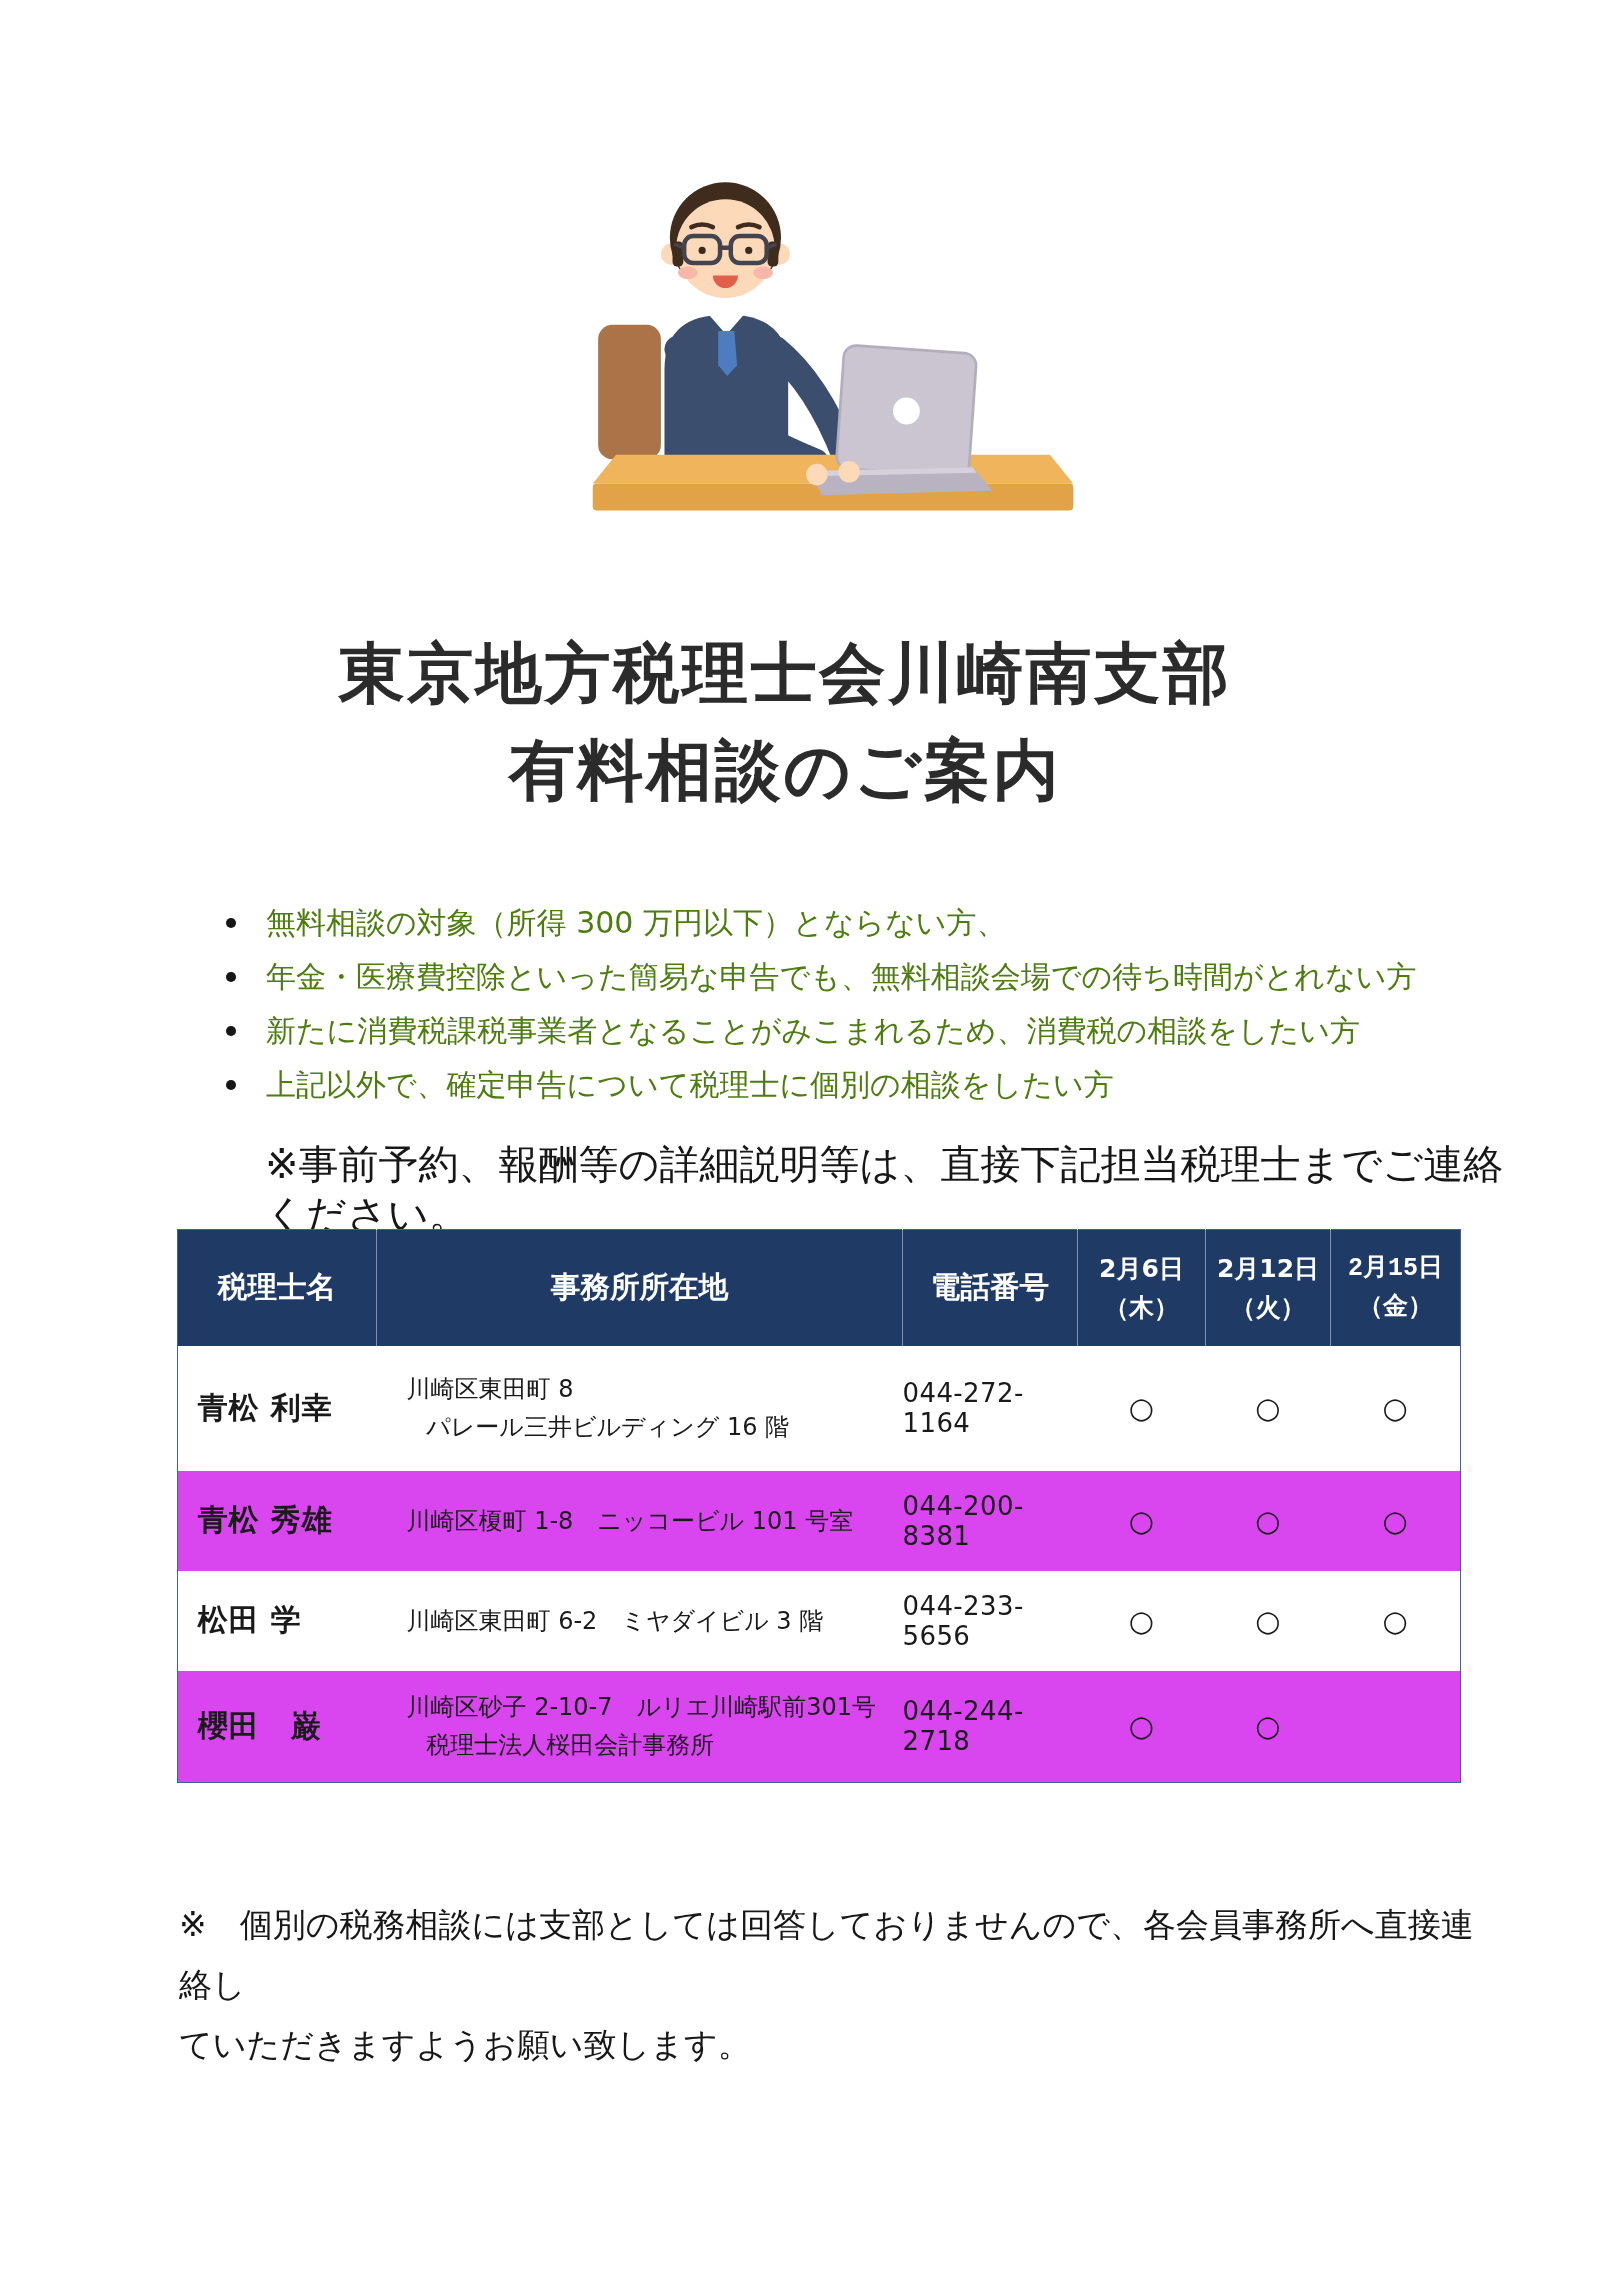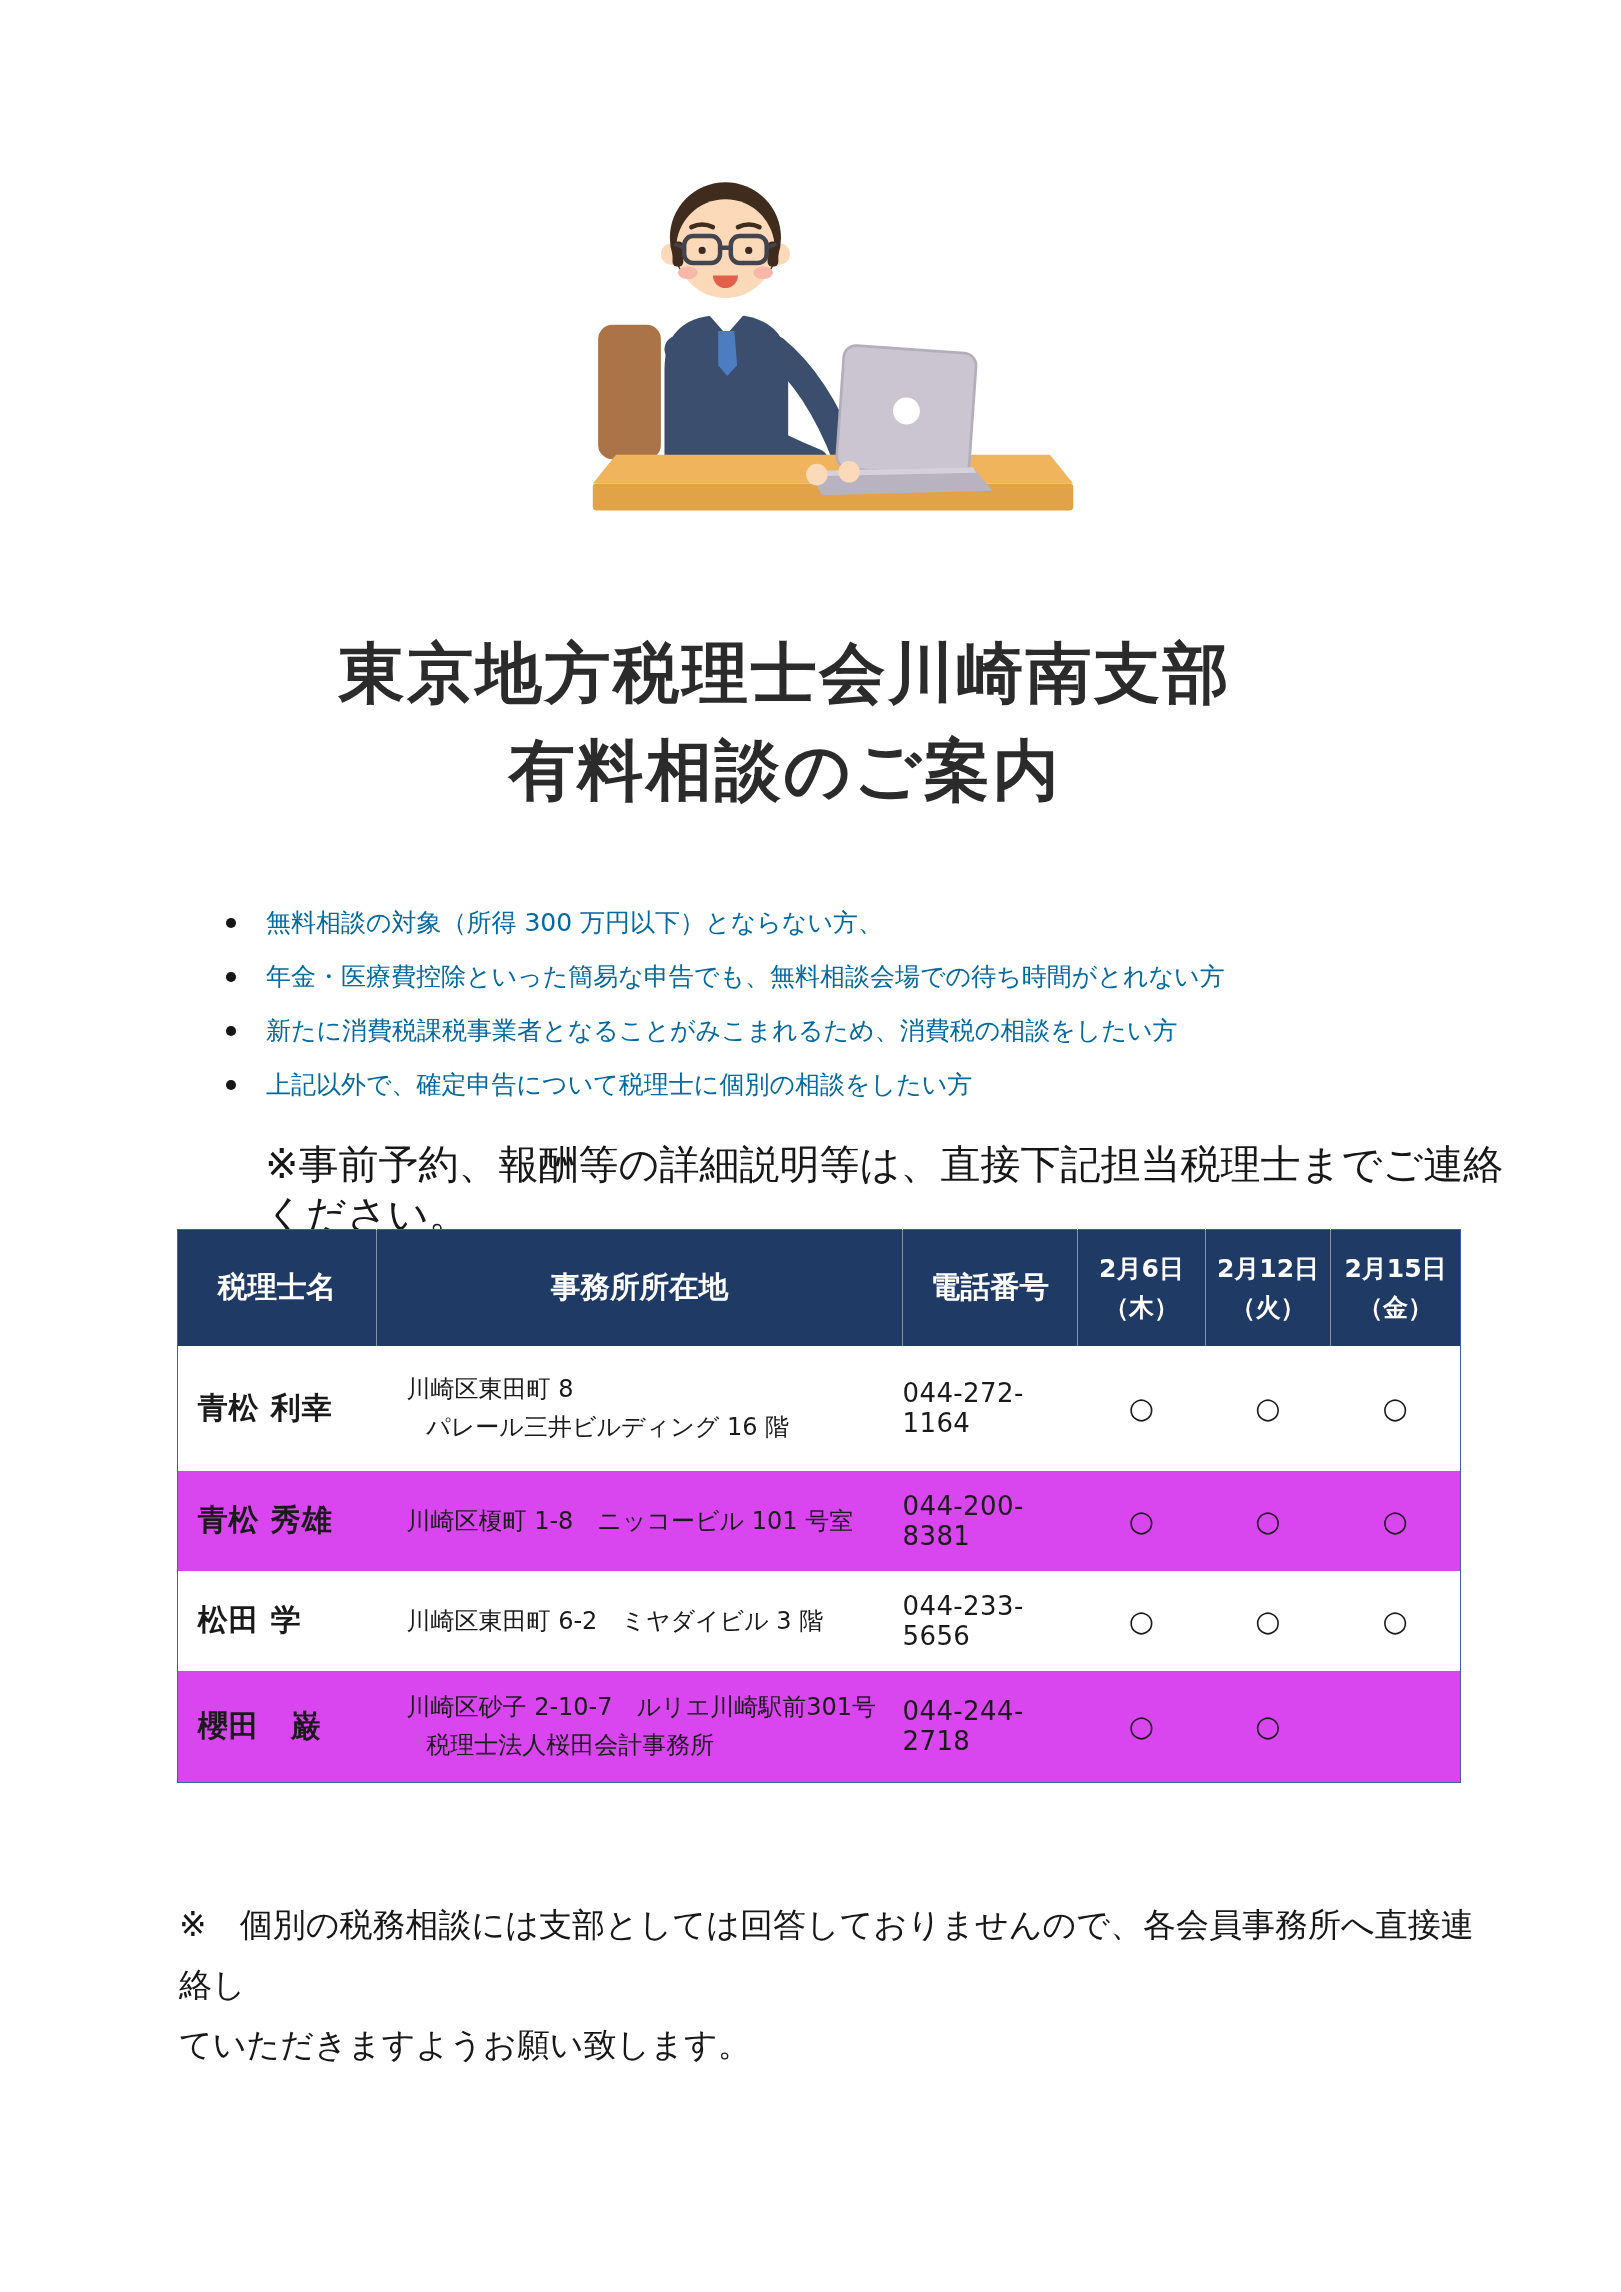--- a/index.html
+++ b/index.html
@@ -27,21 +27,21 @@
     letter-spacing:2.7px; line-height:97px;
   }
 
   
   .bullets {
     position:absolute; left:226px; top:896px; width:1272px;
     list-style:none;
   }
   .bullets li {
     display:flex; align-items:flex-start;
-    font-size:25px; line-height:54px; color:#0369a1;
+    font-size:30px; line-height:54px; color:#4d7c0f;
   }
   .bullets .dot {
     flex:0 0 9.9px; width:9.9px; height:9.9px; border-radius:50%;
     background:#161616; margin:22.4px 30px 0 0;
   }
 
   .note {
     position:absolute; left:265px; top:1139px; width:1254px;
     font-size:40px; line-height:50px; color:#171717;
   }
@@ -53,21 +53,21 @@
     border-collapse:collapse; table-layout:fixed;
     border:1.8px solid #3f5f9e;
   }
   .consult-table thead th {
     background:#1f3a64; color:#ffffff;
     font-size:29.6px; font-weight:bold;
     text-align:center; vertical-align:middle;
     height:116px;
     border-right:0.9px solid rgba(255,255,255,0.45);
   }
-  .consult-table thead th:last-child { border-right:none; }
+  .consult-table thead th:last-child { border-right:none;font-family:Liberation Mono, monospace; }
   .consult-table thead th .d1,
   .consult-table thead th .d2 {
     font-size:25px; line-height:39px; font-weight:bold;
   }
   .consult-table td {
     vertical-align:middle;
     color:#1a1a1a;
   }
   tr.alt td { background:#d946ef; }
   tr.r0 td { height:125px; }

